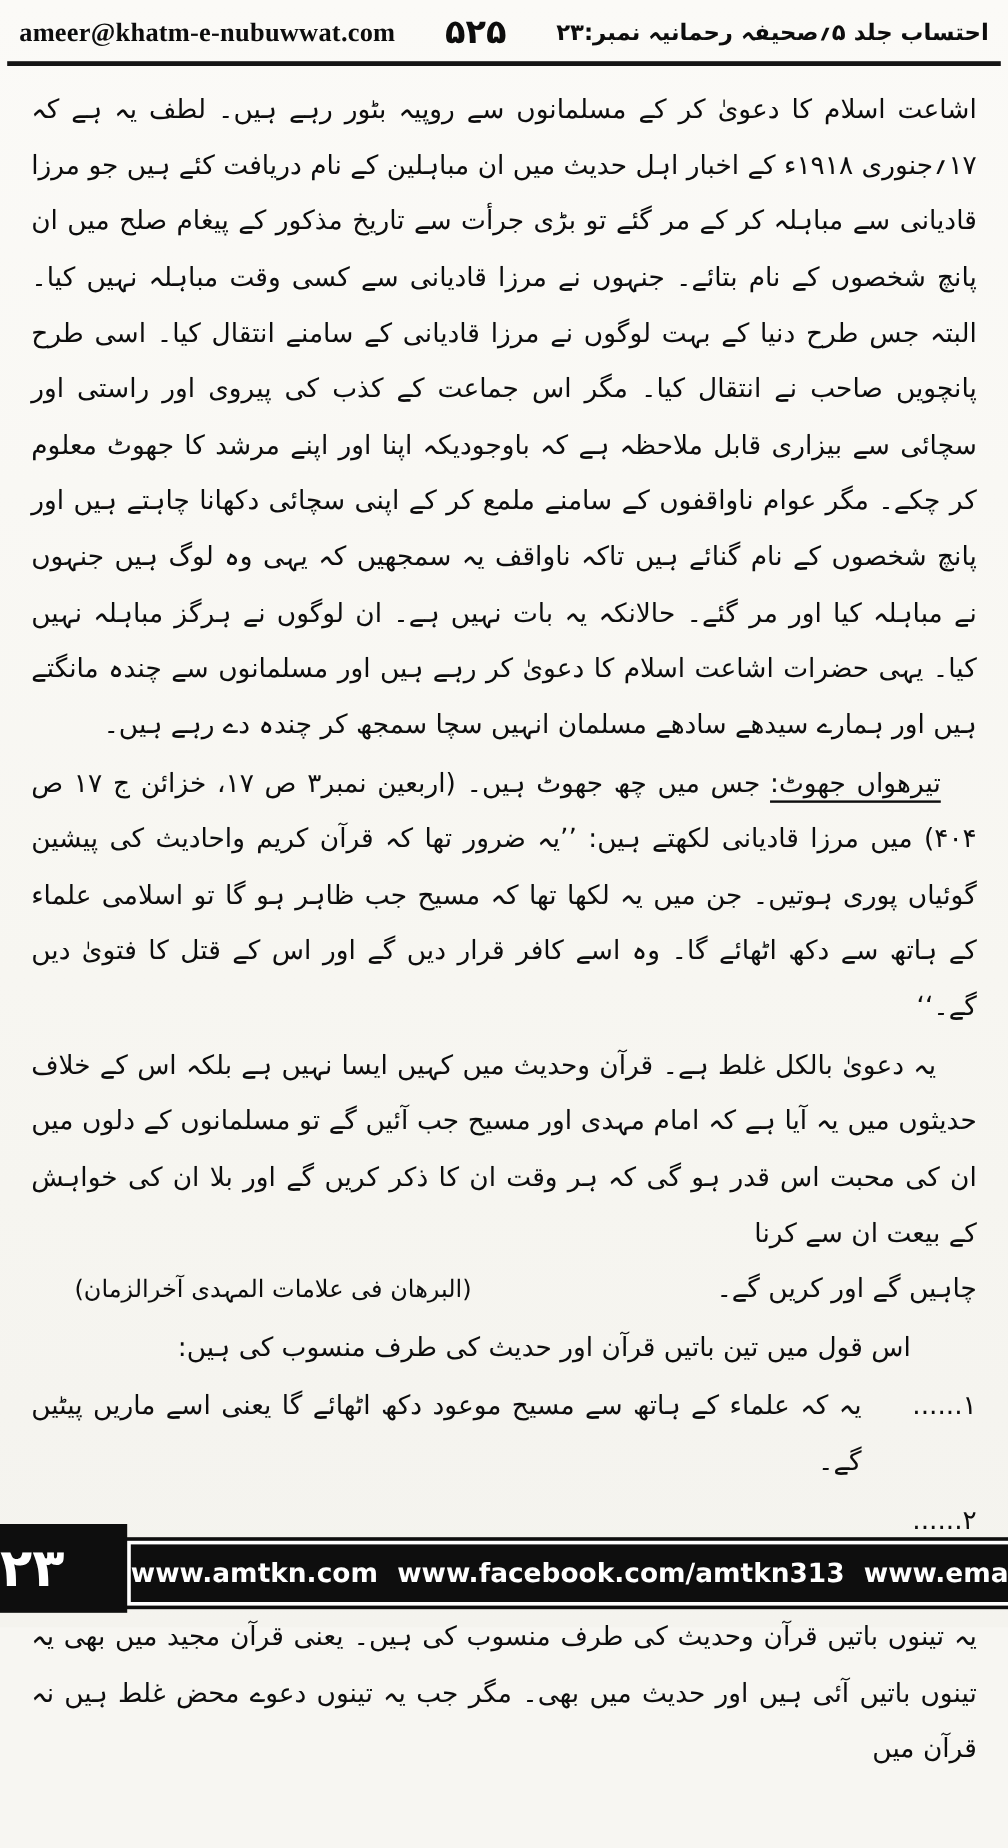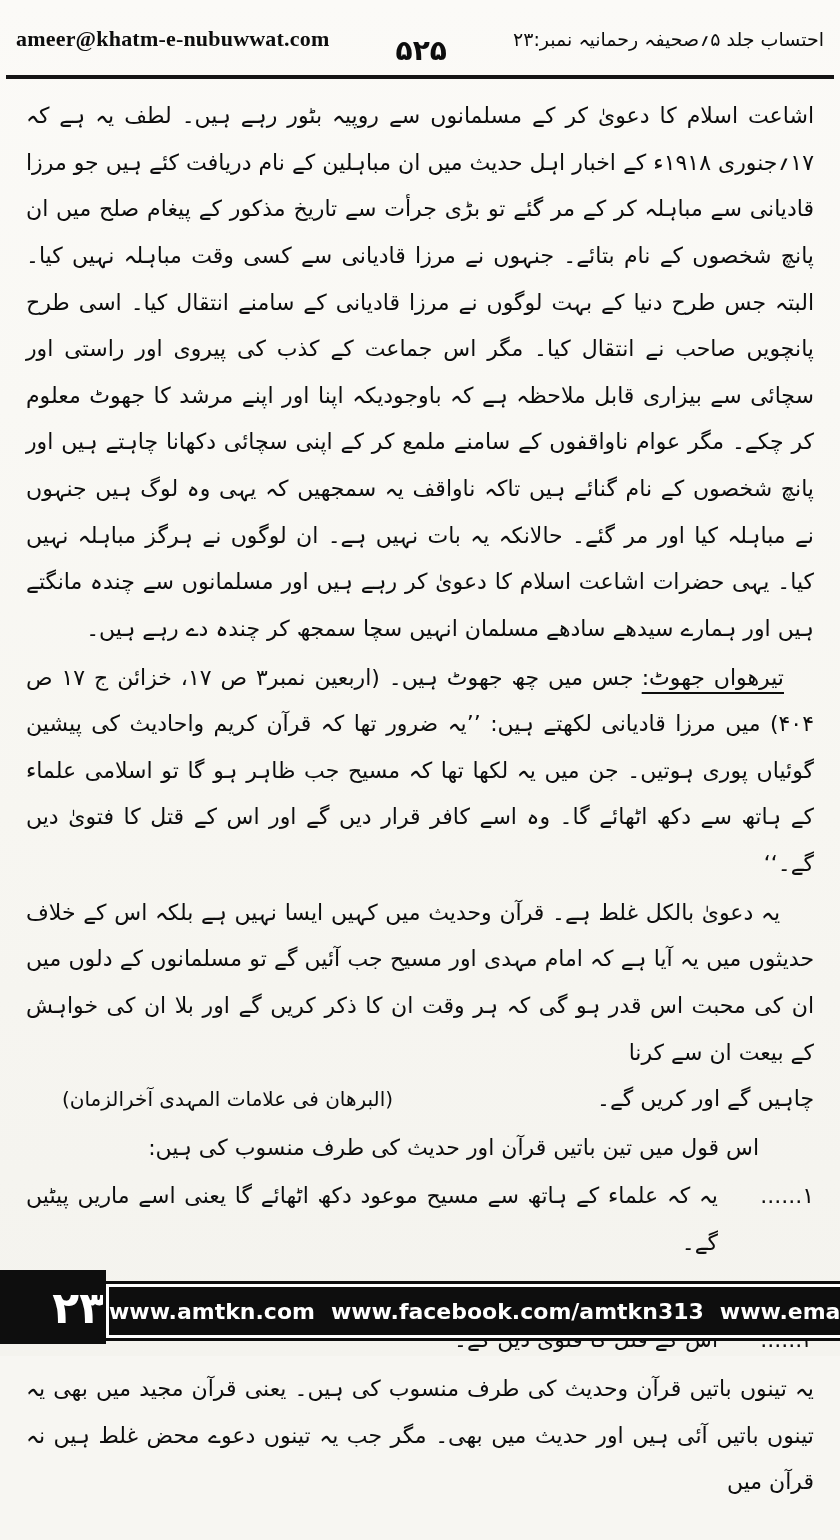--- a/index.html
+++ b/index.html
@@ -27,26 +27,25 @@
     font-family: "Liberation Serif", "DejaVu Serif", serif;
     font-weight: bold;
     font-size: 22px;
     letter-spacing: .2px;
     direction: ltr;
   }
   .pnum {
     font-size: 28px;
     font-weight: bold;
     direction: rtl;
-    margin-top: 24px;
   }
   .edition {
     font-size: 19px;
     direction: rtl;
-    font-weight: normal;
+    font-weight: bold;
   }
   .rule {
     height: 4px;
     background: #151515;
     margin: 2px 6px 0 6px;
   }
   
   .content {
     direction: rtl;
     padding: 14px 26px 0 26px;
@@ -91,21 +90,21 @@
     display: flex;
     align-items: flex-end;
   }
   .page-box {
     width: 106px;
     height: 74px;
     background: #0e0e0e;
     color: #ffffff;
     display: flex;
     align-items: center;
-    justify-content: flex-end;
+    justify-content: flex-start;
     font-size: 44px;
     font-weight: bold;
     flex: 0 0 auto;
   }
   .links-bar {
     flex: 1;
     height: 48px;
     margin: 0 0 6px 0;
     background: #0e0e0e;
     border: 3px solid #ffffff;

